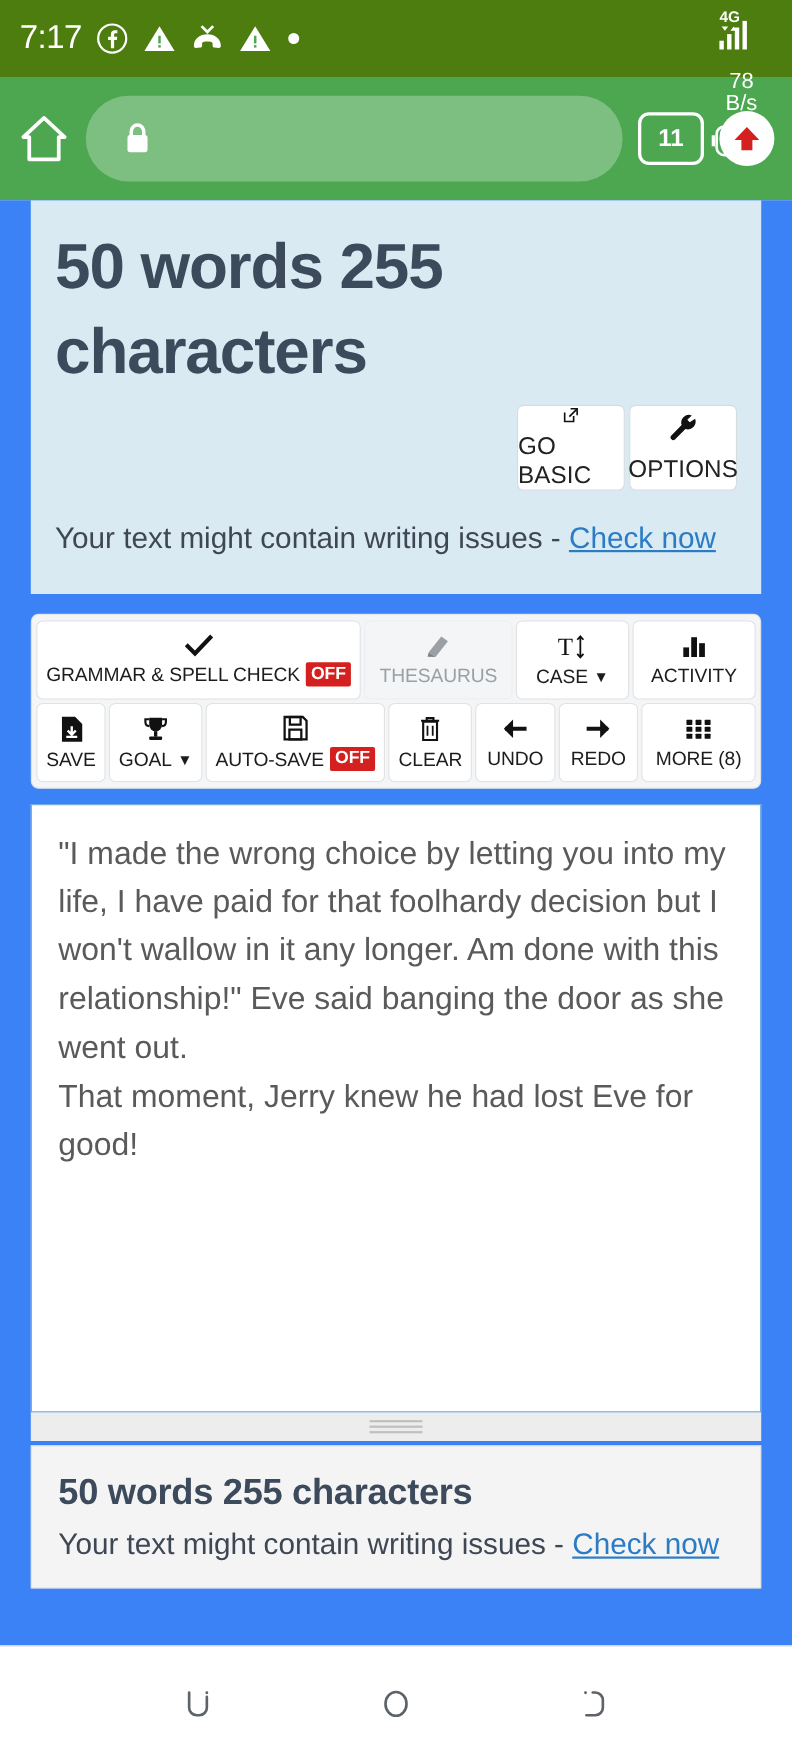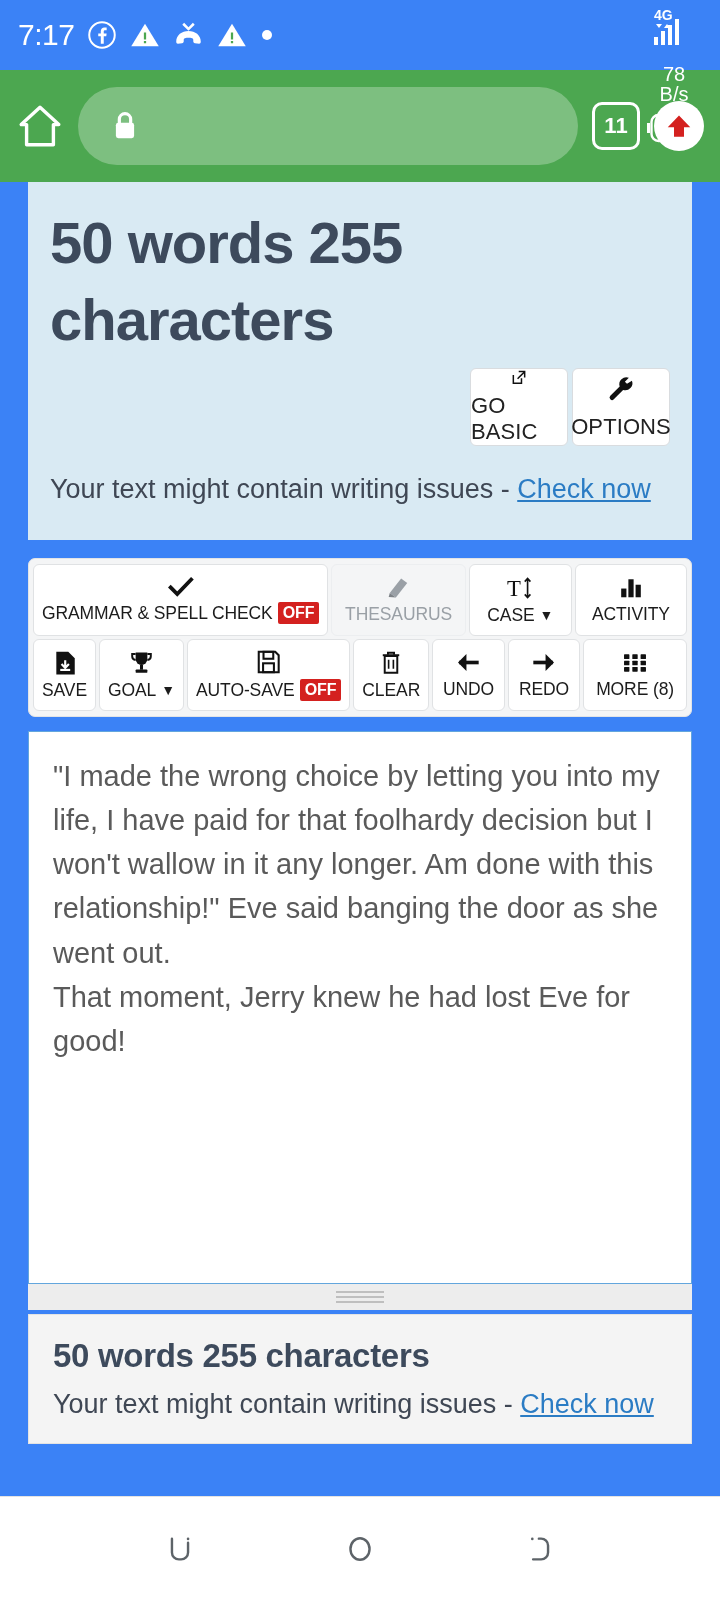--- a/index.html
+++ b/index.html
@@ -5,21 +5,21 @@
   * { margin:0; padding:0; box-sizing:border-box; }
   html, body {
     width:720px; height:1600px;
     background:#ffffff;
     font-family:"Liberation Sans", sans-serif;
     overflow:hidden;
   }
 
   
   #statusbar{
-    height:70px; background:#3b82f6;
+    height:70px; background:#4d7c0f;
     display:flex; align-items:center;
     padding:0 18px; color:#fff;
   }
   #status-left{ display:flex; align-items:center; gap:13px; flex:1; }
   #status-right{ display:flex; align-items:center; gap:7px;flex-direction:column; }
   .clock{ font-size:30px; font-weight:400; letter-spacing:-0.5px; }
   .sb-ico{ display:block; }
 
   
   #browserbar{
@@ -28,21 +28,21 @@
     gap:14px;
   }
   #urlpill{
     flex:1; height:78px; border-radius:39px;
     background:rgba(255,255,255,0.28);
     display:flex; align-items:center; gap:20px;
     padding:0 32px;
   }
   #urltext{ color:#ffffff; font-size:27px; letter-spacing:0.2px; }
   #tabcount{
-    width:48px; height:48px; border:3.5px solid #fff; border-radius:10px;
+    width:60px; height:48px; border:3.5px solid #fff; border-radius:10px;
     display:flex; align-items:center; justify-content:center;
     color:#fff; font-size:22px; font-weight:700;
   }
   #uploadbtn{
     width:50px; height:50px; border-radius:50%; background:#fff;
     display:flex; align-items:center; justify-content:center;
   }
 
   
   #page{

